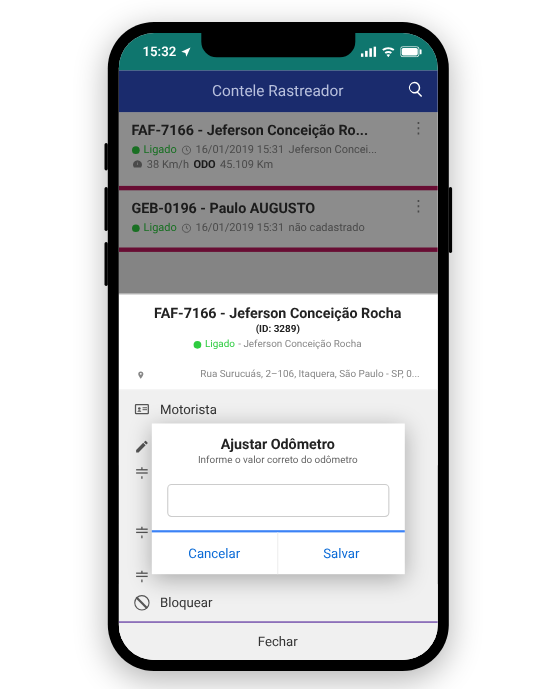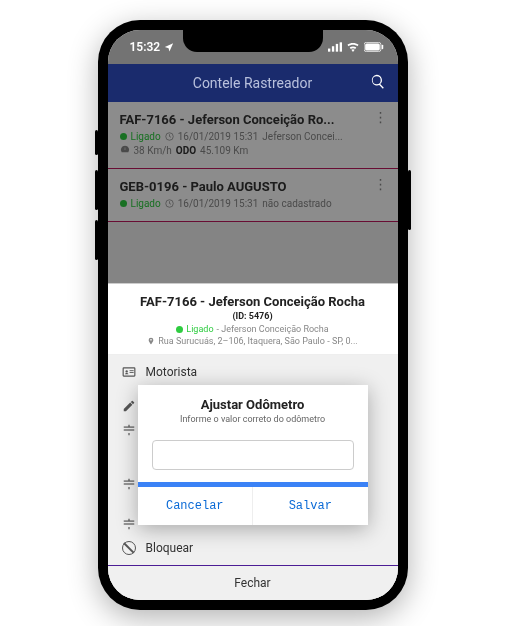--- a/index.html
+++ b/index.html
@@ -45,21 +45,21 @@
     transform: translateX(-50%);
     width: 140px;
     height: 22px;
     background: #000;
     border-bottom-left-radius: 14px;
     border-bottom-right-radius: 14px;
     z-index: 100;
   }
   .status-bar {
     height: 34px;
-    background: #737373;
+    background: #0f766e;
     display: flex;
     justify-content: space-between;
     align-items: center;
     padding: 0 14px 0 22px;
     color: #fff;
     font-size: 12px;
     font-weight: 600;
   }
   .status-left { display: flex; align-items: center; gap: 4px; }
   .status-right { display: flex; align-items: center; gap: 4px; }
@@ -81,21 +81,21 @@
     top: 50%;
     transform: translateY(-50%);
   }
   .search-btn svg { fill: #fff; width: 16px; height: 16px; }
 
   .list {
     background: #fff;
   }
   .card {
     padding: 10px 12px;
-    border-bottom: 1px solid #be185d;
+    border-bottom: 4px solid #be185d;
     position: relative;
   }
   .card .title {
     font-size: 13px;
     font-weight: 700;
     color: #333;
     margin-bottom: 4px;
     padding-right: 20px;
     white-space: nowrap;
     overflow: hidden;
@@ -165,23 +165,23 @@
     color: #888;
     margin-top: 3px;
     display: flex;
     justify-content: center;
     align-items: center;
     gap: 3px;
   }
   .sheet-addr {
     font-size: 9px;
     color: #888;
-    margin-top: 2px;
-    display: flex;
-    justify-content: center;
+    margin-top: 18px;
+    display: flex;
+    justify-content: space-between;
     align-items: center;
     gap: 3px;
   }
   .menu-item {
     display: flex;
     align-items: center;
     gap: 10px;
     padding: 10px 14px;
     font-size: 12px;
     color: #333;
@@ -217,22 +217,21 @@
   .dialog-input {
     width: 100%;
     height: 30px;
     border: 1px solid #ccc;
     border-radius: 4px;
     padding: 0 8px;
     font-size: 12px;
   }
   .dialog-actions {
     display: flex;
-    border-top: 5px solid #3b82f6;
-    font-family: Liberation Mono, monospace;
+    border-top: 2px solid #3b82f6;
   }
   .dialog-btn {
     flex: 1;
     text-align: center;
     padding: 12px 0;
     font-size: 12px;
     color: #0a6ad6;
     cursor: pointer;
   }
   .dialog-btn + .dialog-btn { border-left: 1px solid #eee; }
@@ -321,21 +320,21 @@
           <span>não cadastrado</span>
         </div>
       </div>
     </div>
 
     <div class="overlay"></div>
 
     <div class="bottom-sheet">
       <div class="sheet-header">
         <div class="sheet-title">FAF-7166 - Jeferson Conceição Rocha</div>
-        <div class="sheet-id">(ID: 5476)</div>
+        <div class="sheet-id">(ID: 3289)</div>
         <div class="sheet-sub">
           <span class="dot-green"></span>
           <span class="green-txt">Ligado</span>
           <span>- Jeferson Conceição Rocha</span>
         </div>
         <div class="sheet-addr">
           <svg width="8" height="8" viewBox="0 0 24 24" fill="#888">
               <path d="M12 2a7 7 0 00-7 7c0 5 7 13 7 13s7-8 7-13a7 7 0 00-7-7zm0 9a2.5 2.5 0 110-5 2.5 2.5 0 010 5z"></path>
             </svg>
           <span>Rua Surucuás, 2–106, Itaquera, São Paulo - SP, 0...</span>

